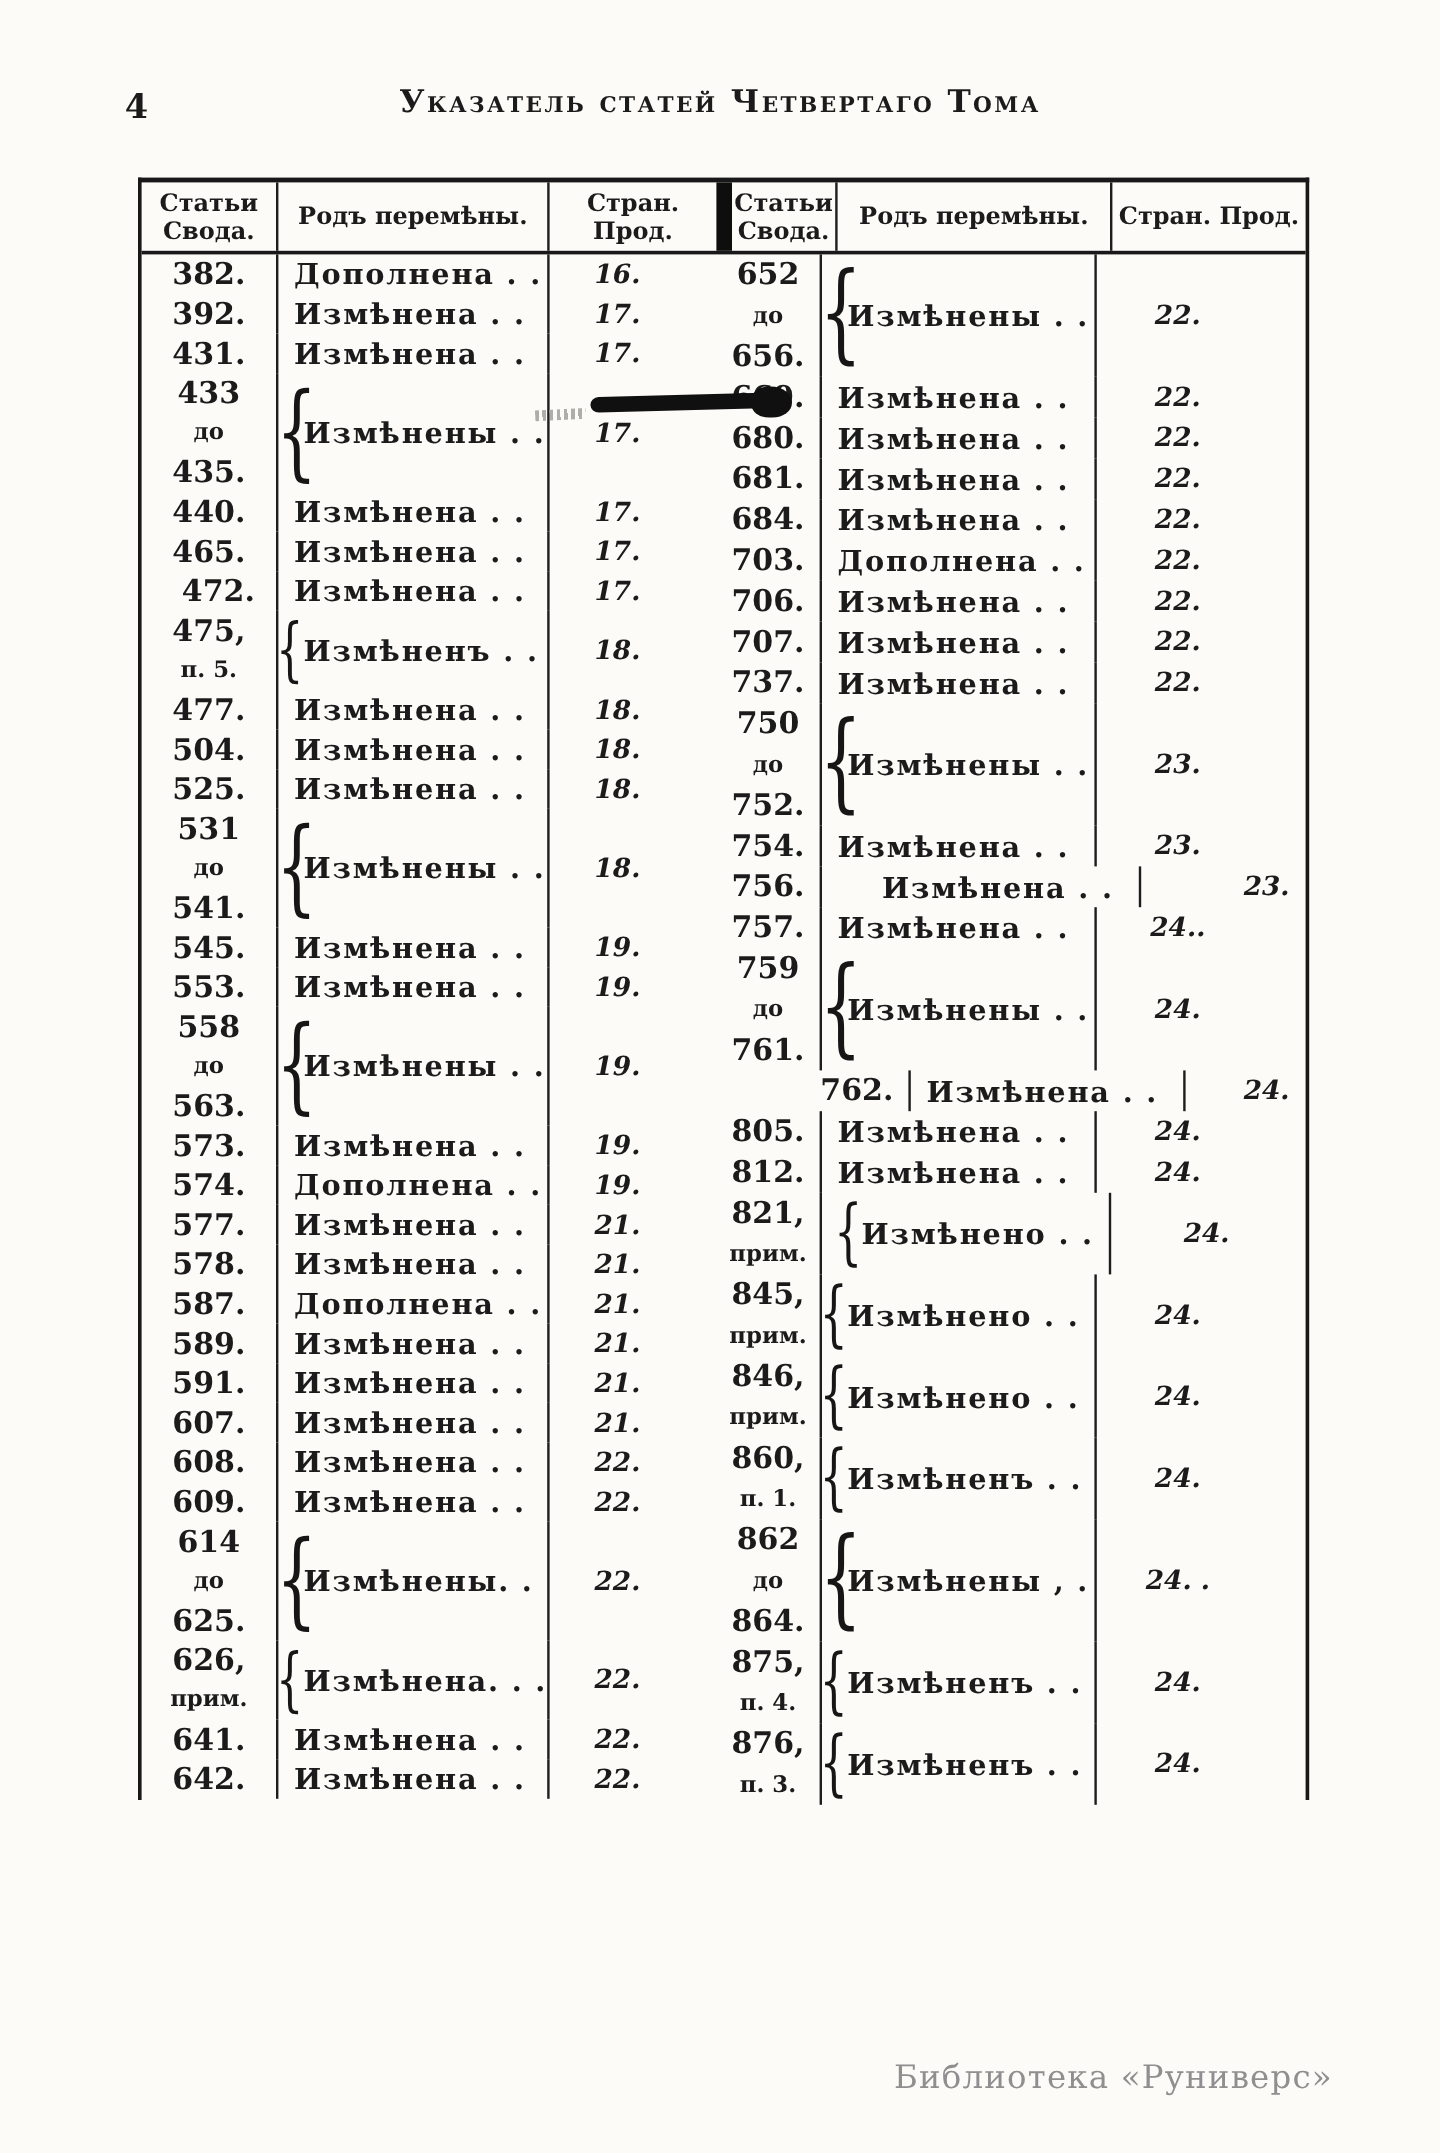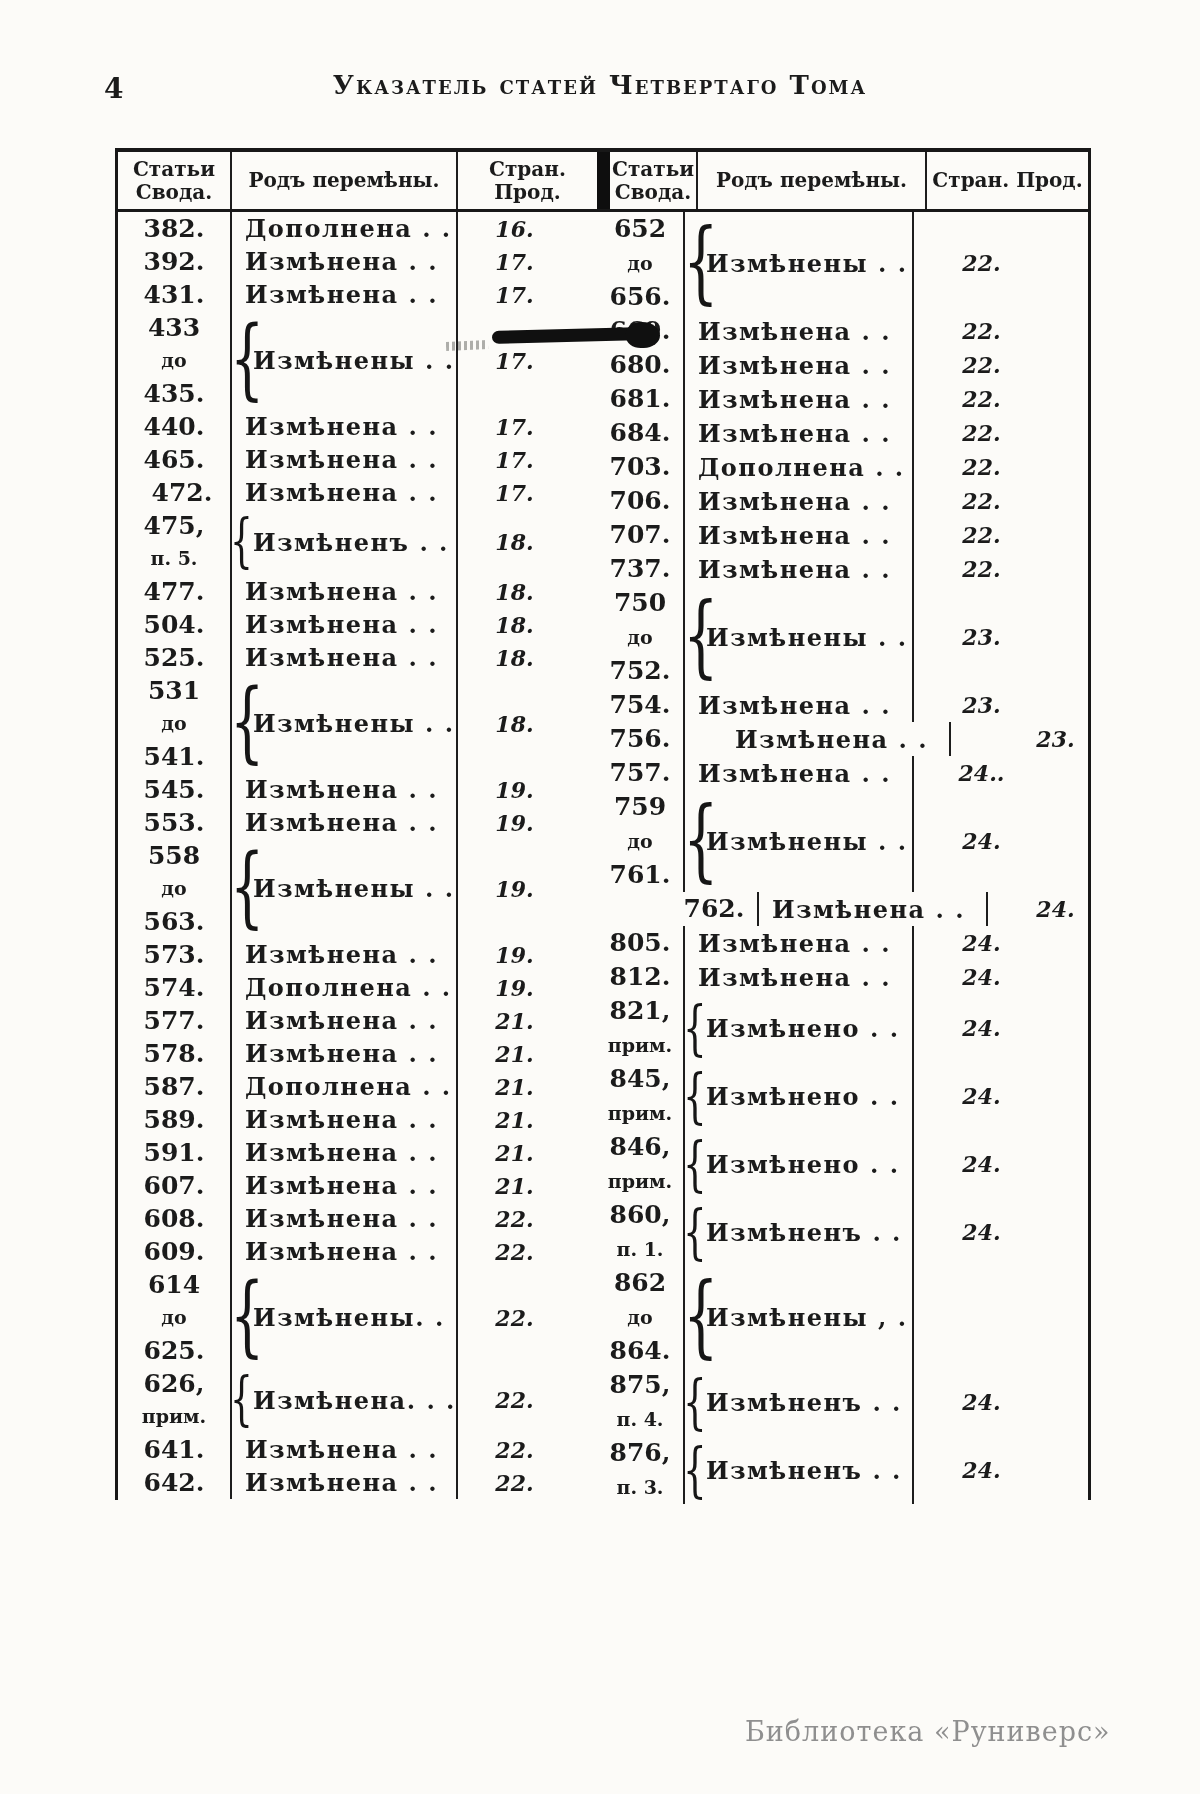--- a/index.html
+++ b/index.html
@@ -540,21 +540,21 @@
         </div>
         <div class="row" style="height: 34px;">
           <div class="c-num">
             <div class="num-line" style="line-height: 34px;">812.</div>
           </div>
           <div class="c-change">
             <span class="change-text">Измѣнена . .</span>
           </div>
           <div class="c-page">24.</div>
         </div>
-        <div class="row" style="height: 68px;">
+        <div class="row" style="height: 68px; gap: 12px;">
           <div class="c-num">
             <div class="num-line" style="line-height: 34px;">821,</div>
             <div class="num-line sub" style="line-height: 34px;">прим.</div>
           </div>
           <div class="c-change braced">
             <span class="brace" style="font-size: 60px;">{</span>
             <span class="change-text">Измѣнено . .</span>
           </div>
           <div class="c-page">24.</div>
         </div>
@@ -594,20 +594,21 @@
         <div class="row" style="height: 102px;">
           <div class="c-num">
             <div class="num-line" style="line-height: 34px;">862</div>
             <div class="num-line sub" style="line-height: 34px;">до</div>
             <div class="num-line" style="line-height: 34px;">864.</div>
           </div>
           <div class="c-change braced">
             <span class="brace" style="font-size: 90px;">{</span>
             <span class="change-text">Измѣнены , .</span>
           </div>
+          <div class="c-page">24. .</div>
         </div>
         <div class="row" style="height: 68px;">
           <div class="c-num">
             <div class="num-line" style="line-height: 34px;">875,</div>
             <div class="num-line sub" style="line-height: 34px;">п. 4.</div>
           </div>
           <div class="c-change braced">
             <span class="brace" style="font-size: 60px;">{</span>
             <span class="change-text">Измѣненъ . .</span>
           </div>

